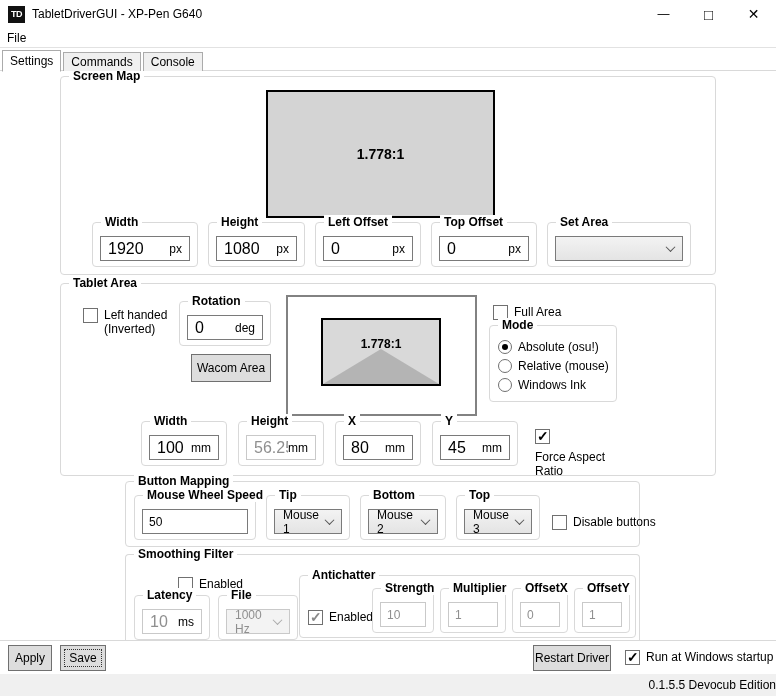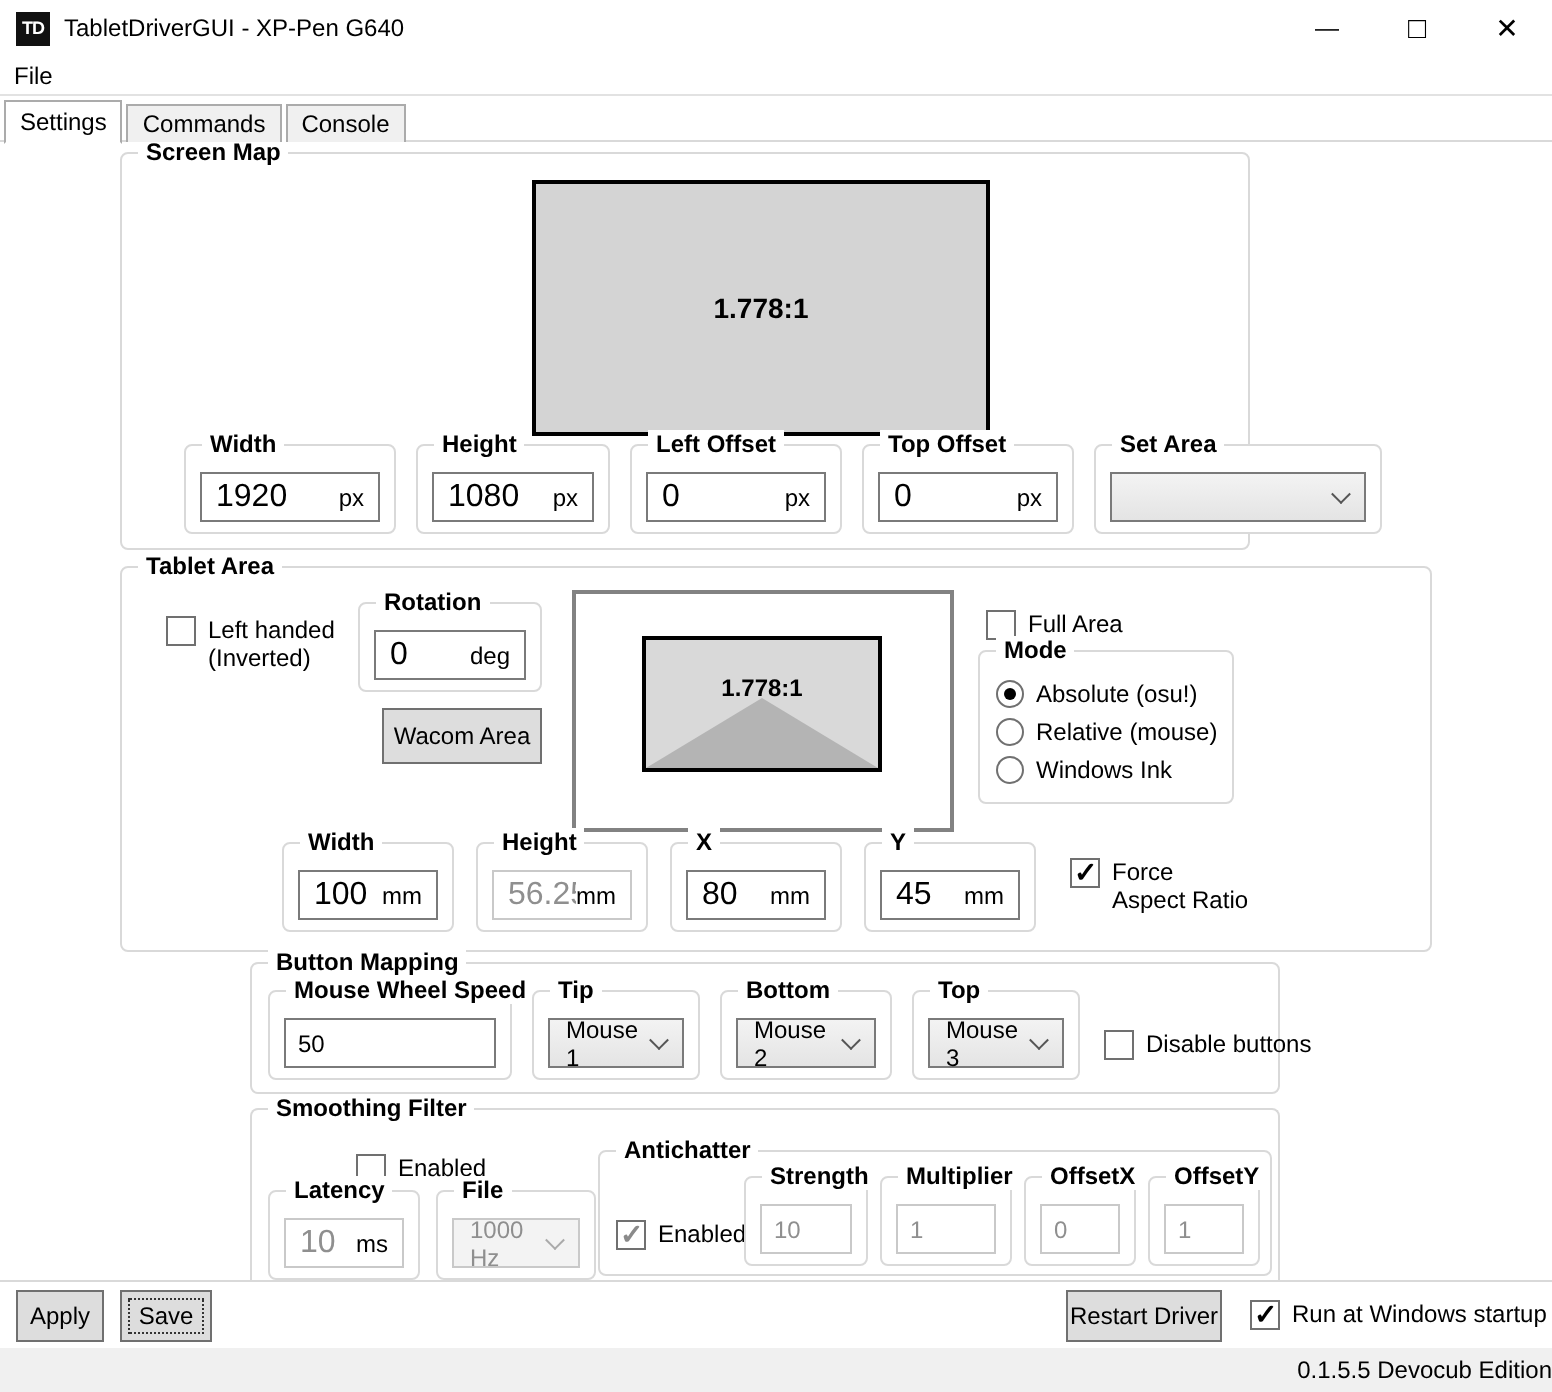--- a/index.html
+++ b/index.html
@@ -98,21 +98,21 @@
   <div class="menubar">
     <div class="menu-item">File</div>
   </div>
 
   <div class="tabstrip">
     <div class="tab active">Settings</div>
     <div class="tab">Commands</div>
     <div class="tab">Console</div>
   </div>
 
-  <div class="groupbox" style="left:60px; top:76px; width:565px; height:199px;">
+  <div class="groupbox" style="left:60px; top:76px; width:656px; height:199px;">
     <div class="gb-label">Screen Map</div>
 
     <div class="screen-display">
       <span>1.778:1</span>
     </div>
 
     <div class="fields-row" style="left:31px; top:145px;">
       <div class="field" style="width:106px;">
         <div class="gb-label">Width</div>
         <div class="inputbox">
@@ -221,21 +221,21 @@
           <span class="unit">mm</span>
           </div>
       </div>
       <div class="field" style="width:86px;">
         <div class="gb-label">Y</div>
         <div class="inputbox">
             <input value="45" style="">
           <span class="unit">mm</span>
           </div>
       </div>
-      <div class="checkbox checked" style="margin-top:8px; width:90px; margin-left:6px;">
+      <div class="checkbox checked" style="margin-top:8px; width:90px; margin-left:6px;flex-direction:column;">
         <span class="cb"></span>
         <span>Force Aspect Ratio</span>
       </div>
     </div>
   </div>
 
   <div class="groupbox" style="left:125px; top:481px; width:515px; height:66px;">
     <div class="gb-label">Button Mapping</div>
     <div class="fields-row" style="left:8px; top:13px;">
       <div class="field" style="width:122px;">

